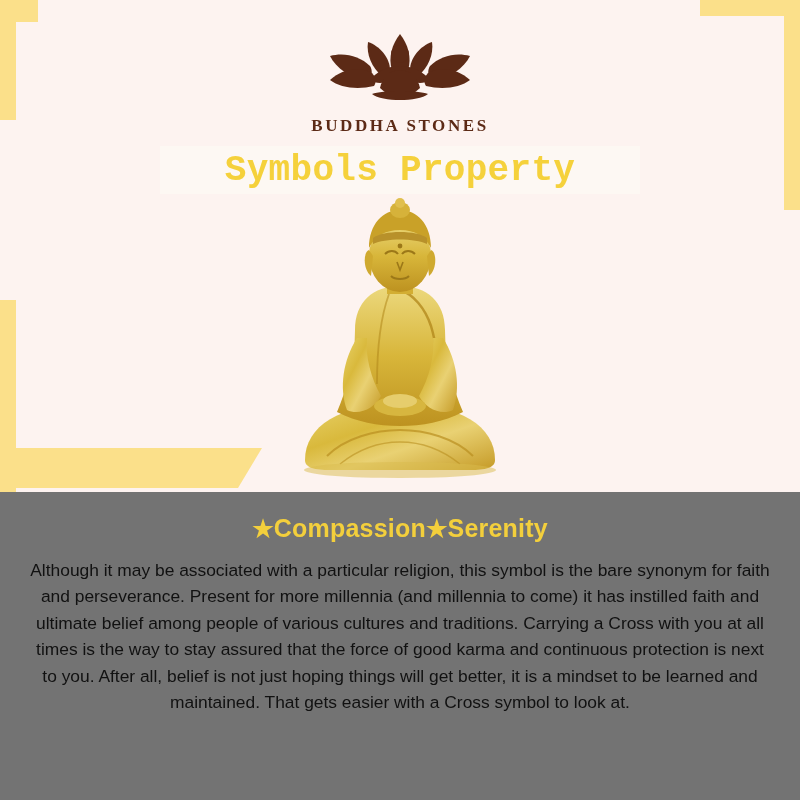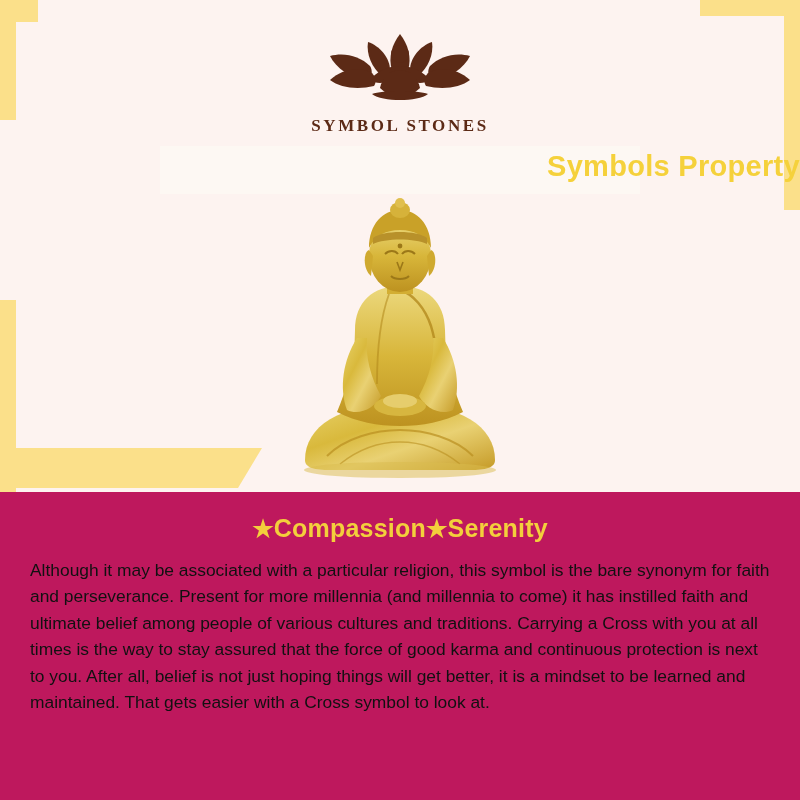--- a/index.html
+++ b/index.html
@@ -109,27 +109,27 @@
     width: 480px;
     height: 48px;
     background: #fdf8f3;
     z-index: 4;
   }
   .title-text {
     position: absolute;
     left: 0;
     right: 0;
     top: 150px;
-    text-align: right;
-    font-size: 29px;
+    text-align: center;
+    font-size: 36px;
     font-weight: bold;
     color: #f5d13b;
     letter-spacing: 0.3px;
     z-index: 6;
-    font-family: Liberation Sans, sans-serif;
+    font-family: Liberation Mono, monospace;
   }
   
   .hero {
     position: absolute;
     left: 0;
     right: 0;
     top: 198px;
     height: 290px;
     z-index: 3;
     display: flex;
@@ -163,41 +163,41 @@
     letter-spacing: 0.6px;
     font-family: "Liberation Sans", sans-serif;
   }
   
   .body-panel {
     position: absolute;
     left: 0;
     right: 0;
     bottom: 0;
     top: 492px;
-    background: #be185d;
+    background: #737373;
     z-index: 3;
   }
   .headline {
     margin-top: 22px;
     text-align: center;
     font-size: 25px;
     font-weight: bold;
     color: #f3cf3c;
     letter-spacing: 0.2px;
   }
   .headline .star {
     font-size: 24px;
     color: #f3cf3c;
   }
   .paragraph {
     margin: 14px 30px 0 30px;
     font-size: 17.4px;
     line-height: 1.52;
     color: #111111;
-    text-align: left;
+    text-align: center;
     font-family: "Liberation Sans", sans-serif;
   }
 </style>
 </head>
 <body>
 
 <div class="page">
 
   <div class="ribbon ribbon-top-left"></div>
   <div class="ribbon ribbon-top-left2"></div>
@@ -224,21 +224,21 @@
         <path d="M90 14 C98 24 102 38 98 50 L82 50 C78 38 82 24 90 14 Z"></path>
 
         <circle cx="90" cy="34" r="9"></circle>
 
         <path d="M90 46 C78 46 66 52 60 60 C66 64 74 64 80 60 C84 57 87 56 90 56 C93 56 96 57 100 60 C106 64 114 64 120 60 C114 52 102 46 90 46 Z"></path>
 
         <path d="M90 50 C80 50 72 58 70 68 C76 74 84 77 90 77 C96 77 104 74 110 68 C108 58 100 50 90 50 Z"></path>
         <path d="M62 74 C72 82 108 82 118 74 C108 70 72 70 62 74 Z"></path>
       </g>
     </svg>
-    <div class="logo-text">SYMBOL STONES</div>
+    <div class="logo-text">BUDDHA STONES</div>
   </div>
 
   <div class="title-band"></div>
   <div class="title-text">Symbols Property</div>
 
   <div class="hero">
     <svg width="230" height="290" viewBox="0 0 230 290">
       <defs>
         <linearGradient id="gold" x1="0" y1="0" x2="1" y2="1">
           <stop offset="0%" stop-color="#e8d26a"></stop>

